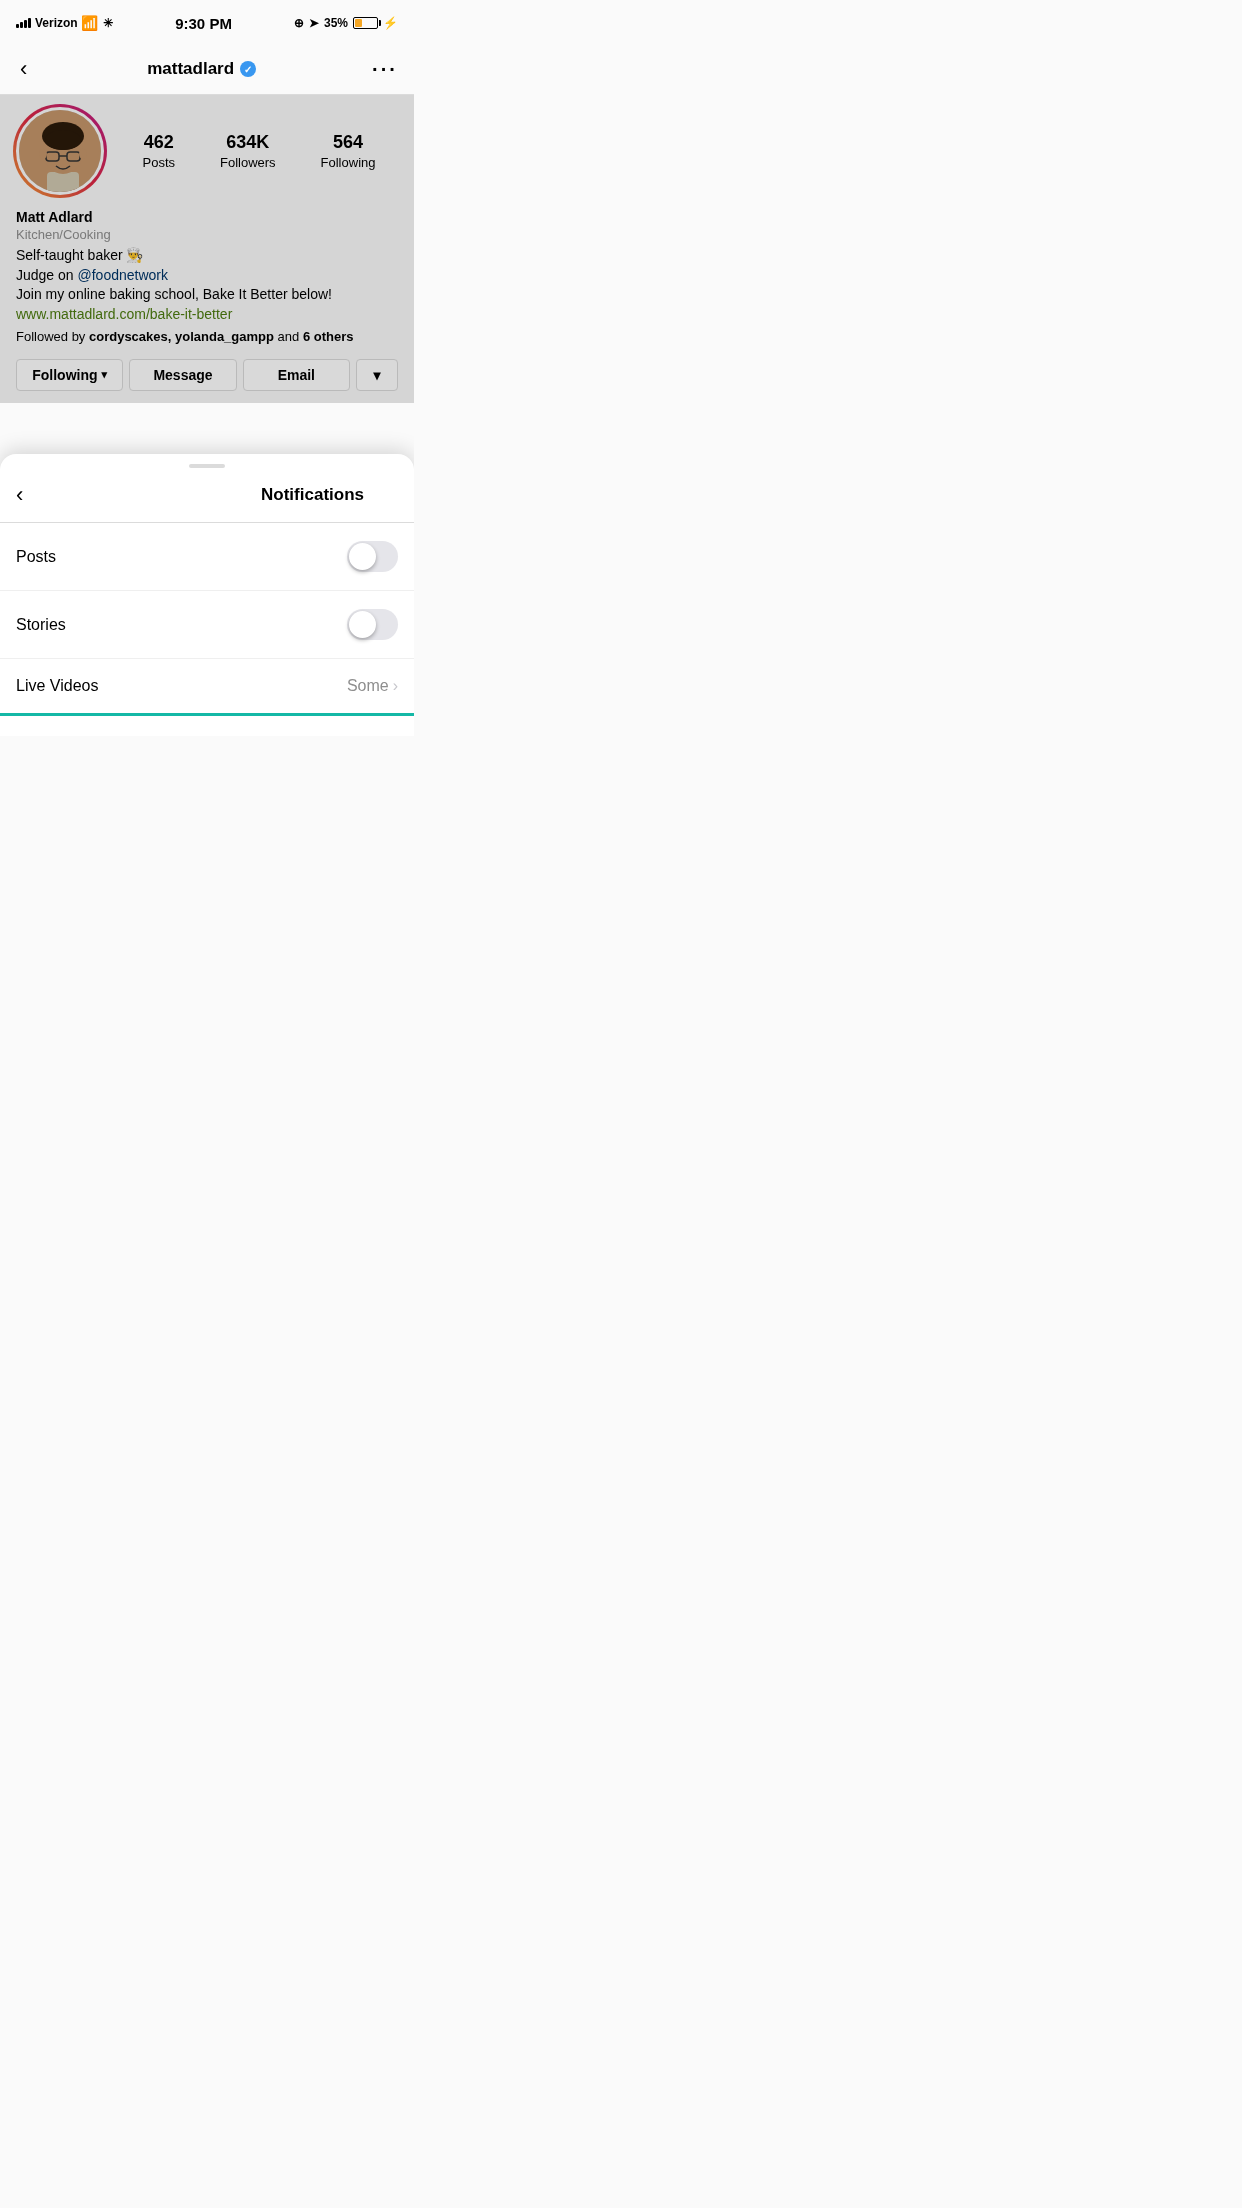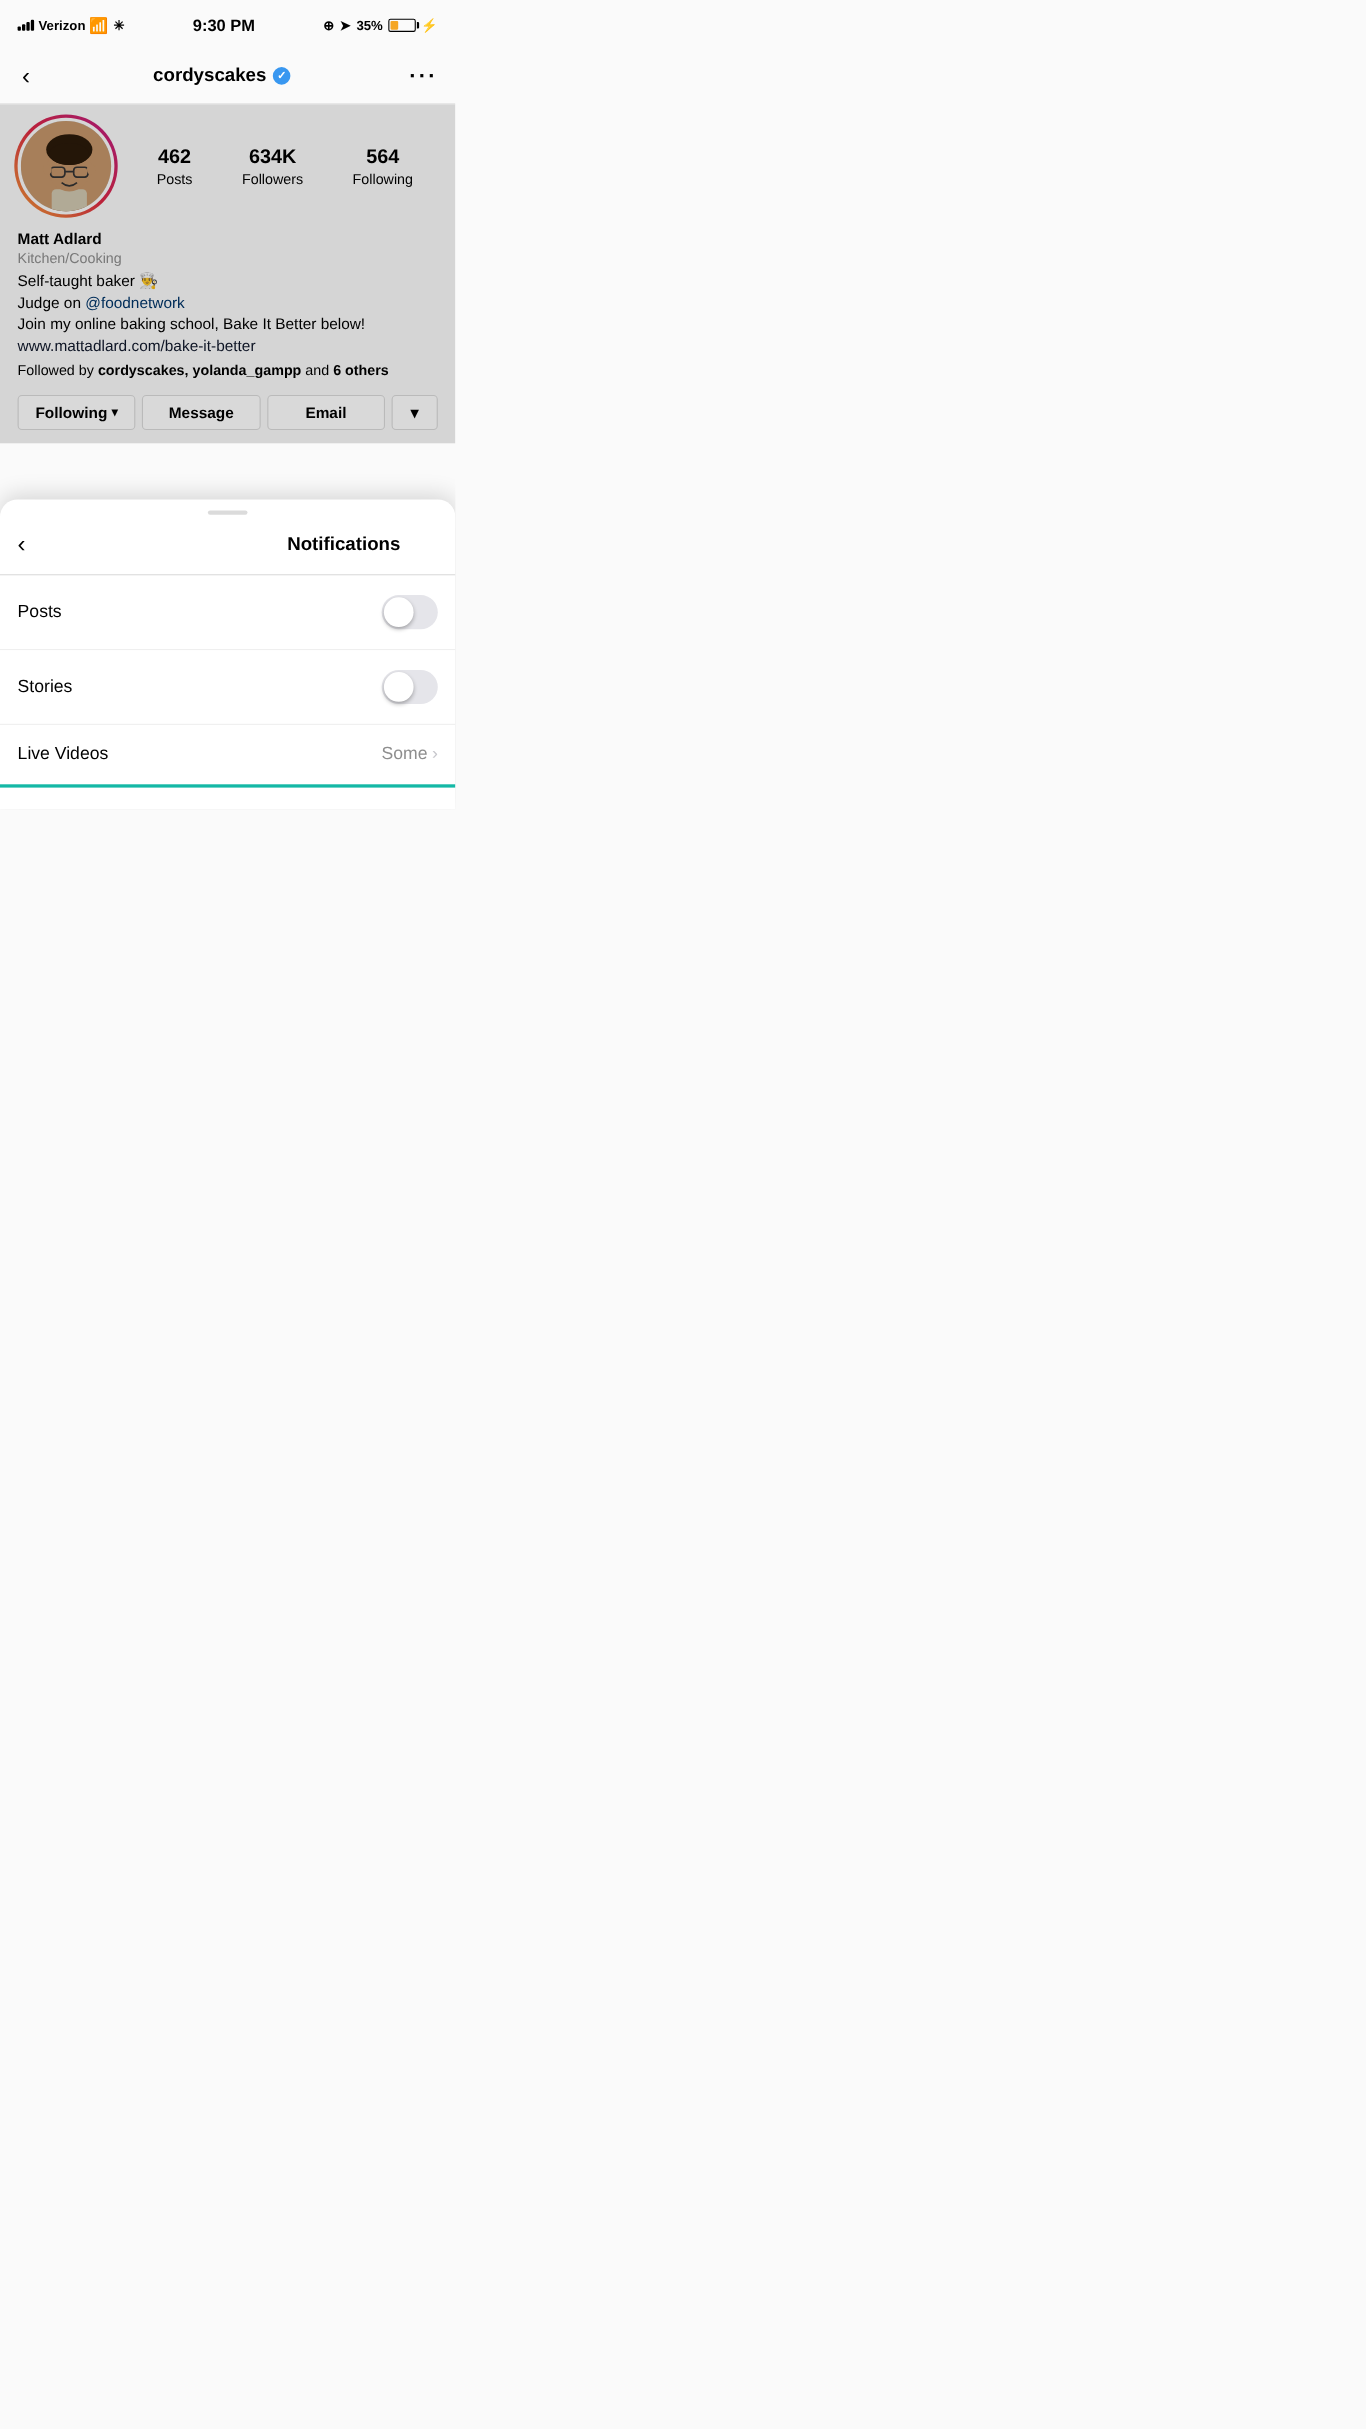--- a/index.html
+++ b/index.html
@@ -184,21 +184,21 @@
       font-size: 13px;
       color: #8e8e8e;
       margin-bottom: 4px;
     }
     .bio-text {
       font-size: 14px;
       color: #000;
       line-height: 1.4;
     }
     .bio-link {
-      color: #0f172a;
+      color: #4d7c0f;
       text-decoration: none;
     }
     .bio-mention {
       color: #003569;
     }
     .bio-followed {
       font-size: 13px;
       color: #000;
       margin-top: 4px;
     }
@@ -362,21 +362,21 @@
         <div class="battery-fill"></div>
       </div>
     </div>
     <span>⚡</span>
   </div>
 </div>
 
 <div class="nav-bar">
   <span class="nav-back">‹</span>
   <div class="nav-title">
-    <span>cordyscakes</span>
+    <span>mattadlard</span>
     <span class="verified-badge">✓</span>
   </div>
   <span class="nav-more">···</span>
 </div>
 
 <div class="profile-section">
   <div class="profile-top">
 
     <div class="avatar-container">
       <div class="avatar-ring"></div>

